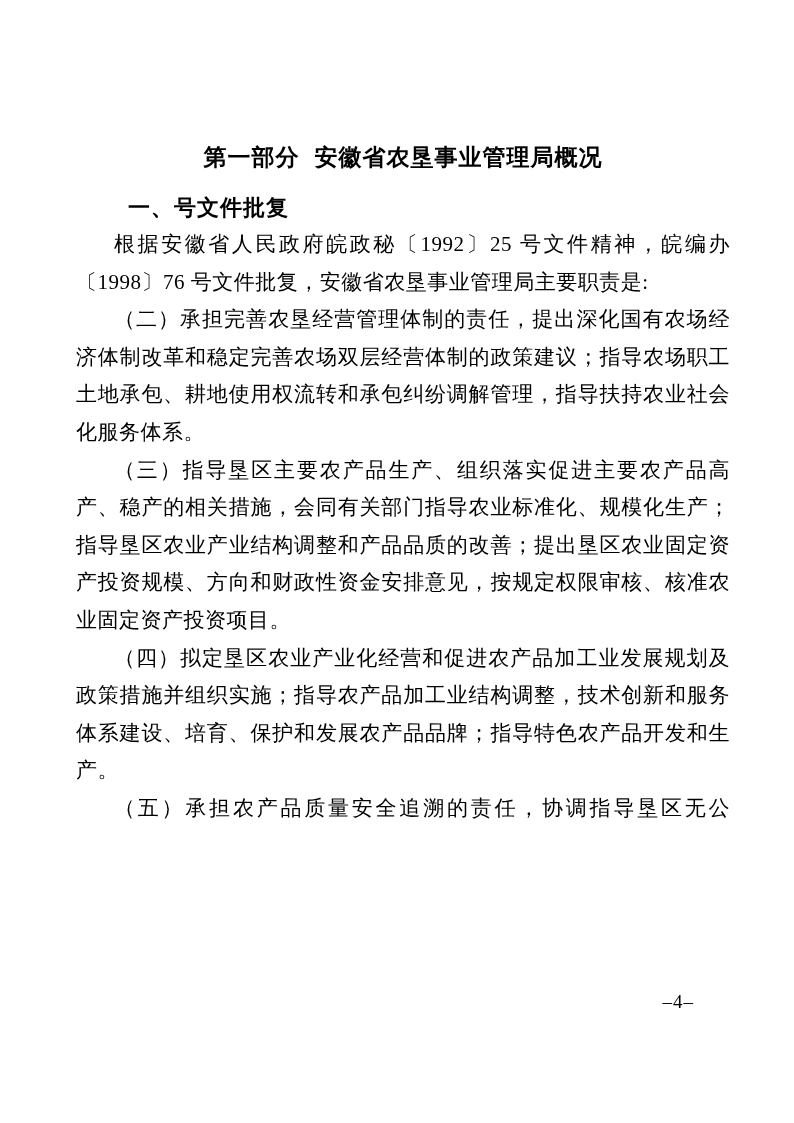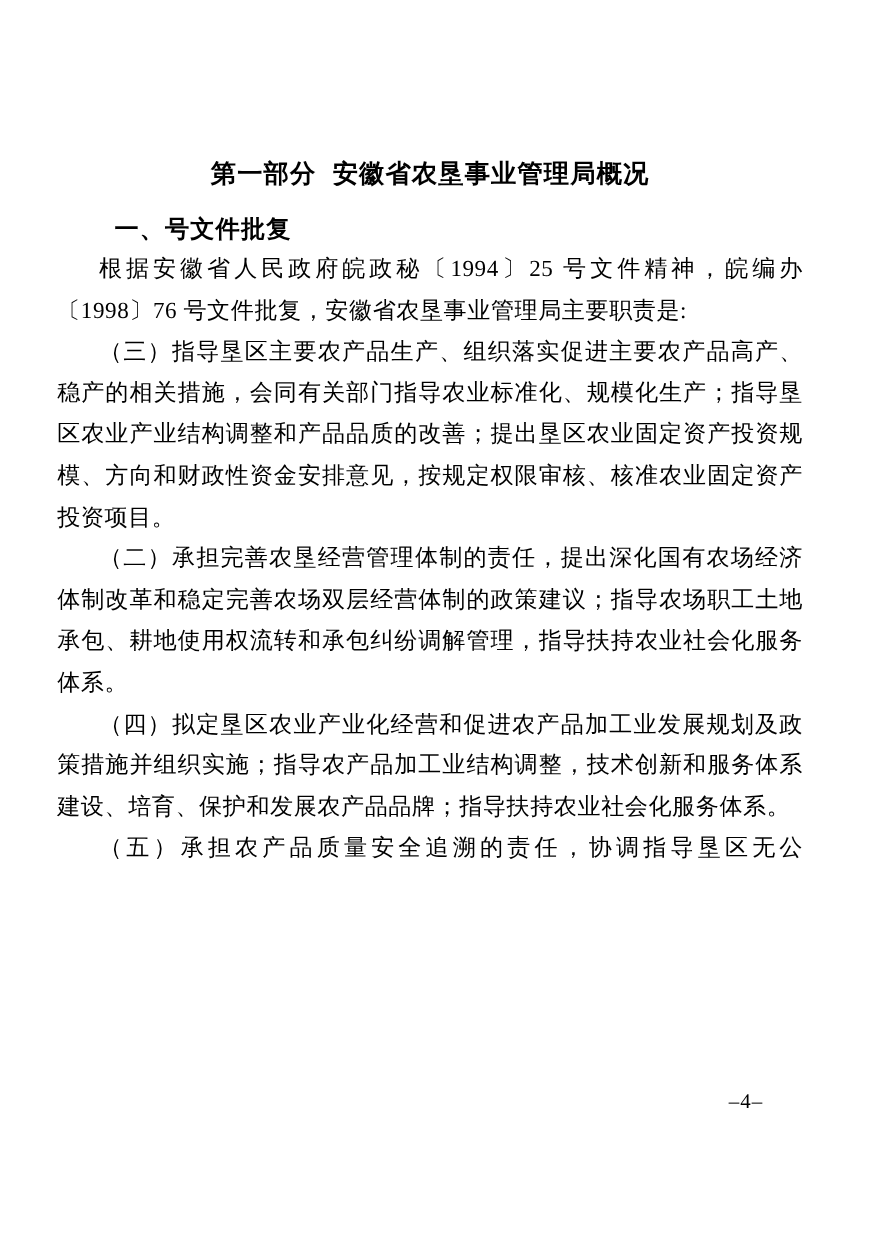--- a/index.html
+++ b/index.html
@@ -3,21 +3,21 @@
 <meta charset="utf-8">
 <style>
   * { margin: 0; padding: 0; box-sizing: border-box; }
   html, body { background: #ffffff; }
   .page {
     position: relative;
     width: 794px;
     height: 1123px;
     background: #ffffff;
     color: #000000;
-    padding: 0 64px 0 52px;
+    padding: 0 64px 0 76px;
     overflow: hidden;
     font-family: "Liberation Serif", "DejaVu Serif", serif;
   }
   .doc-title {
     margin-top: 142px;
     text-align: center;
     font-family: "Liberation Sans", "DejaVu Sans", sans-serif;
     font-weight: bold;
     font-size: 23px;
     line-height: 30px;
@@ -55,21 +55,21 @@
 </style>
 </head>
 <body>
 
 <div class="page">
   <div class="doc-title">第一部分  安徽省农垦事业管理局概况</div>
 
   <div class="section-heading">一、号文件批复</div>
 
   <div class="body-text">
-    <p>根据安徽省人民政府皖政秘〔1994〕25 号文件精神，皖编办〔1998〕76 号文件批复，安徽省农垦事业管理局主要职责是:</p>
+    <p>根据安徽省人民政府皖政秘〔1992〕25 号文件精神，皖编办〔1998〕76 号文件批复，安徽省农垦事业管理局主要职责是:</p>
+    <p>（二）承担完善农垦经营管理体制的责任，提出深化国有农场经济体制改革和稳定完善农场双层经营体制的政策建议；指导农场职工土地承包、耕地使用权流转和承包纠纷调解管理，指导扶持农业社会化服务体系。</p>
     <p>（三）指导垦区主要农产品生产、组织落实促进主要农产品高产、稳产的相关措施，会同有关部门指导农业标准化、规模化生产；指导垦区农业产业结构调整和产品品质的改善；提出垦区农业固定资产投资规模、方向和财政性资金安排意见，按规定权限审核、核准农业固定资产投资项目。</p>
-    <p>（二）承担完善农垦经营管理体制的责任，提出深化国有农场经济体制改革和稳定完善农场双层经营体制的政策建议；指导农场职工土地承包、耕地使用权流转和承包纠纷调解管理，指导扶持农业社会化服务体系。</p>
-    <p>（四）拟定垦区农业产业化经营和促进农产品加工业发展规划及政策措施并组织实施；指导农产品加工业结构调整，技术创新和服务体系建设、培育、保护和发展农产品品牌；指导扶持农业社会化服务体系。</p>
+    <p>（四）拟定垦区农业产业化经营和促进农产品加工业发展规划及政策措施并组织实施；指导农产品加工业结构调整，技术创新和服务体系建设、培育、保护和发展农产品品牌；指导特色农产品开发和生产。</p>
     <p class="fill-last-line">（五）承担农产品质量安全追溯的责任，协调指导垦区无公</p>
   </div>
 
   <div class="page-number">–4–</div>
 </div>
 
 </body></html>

